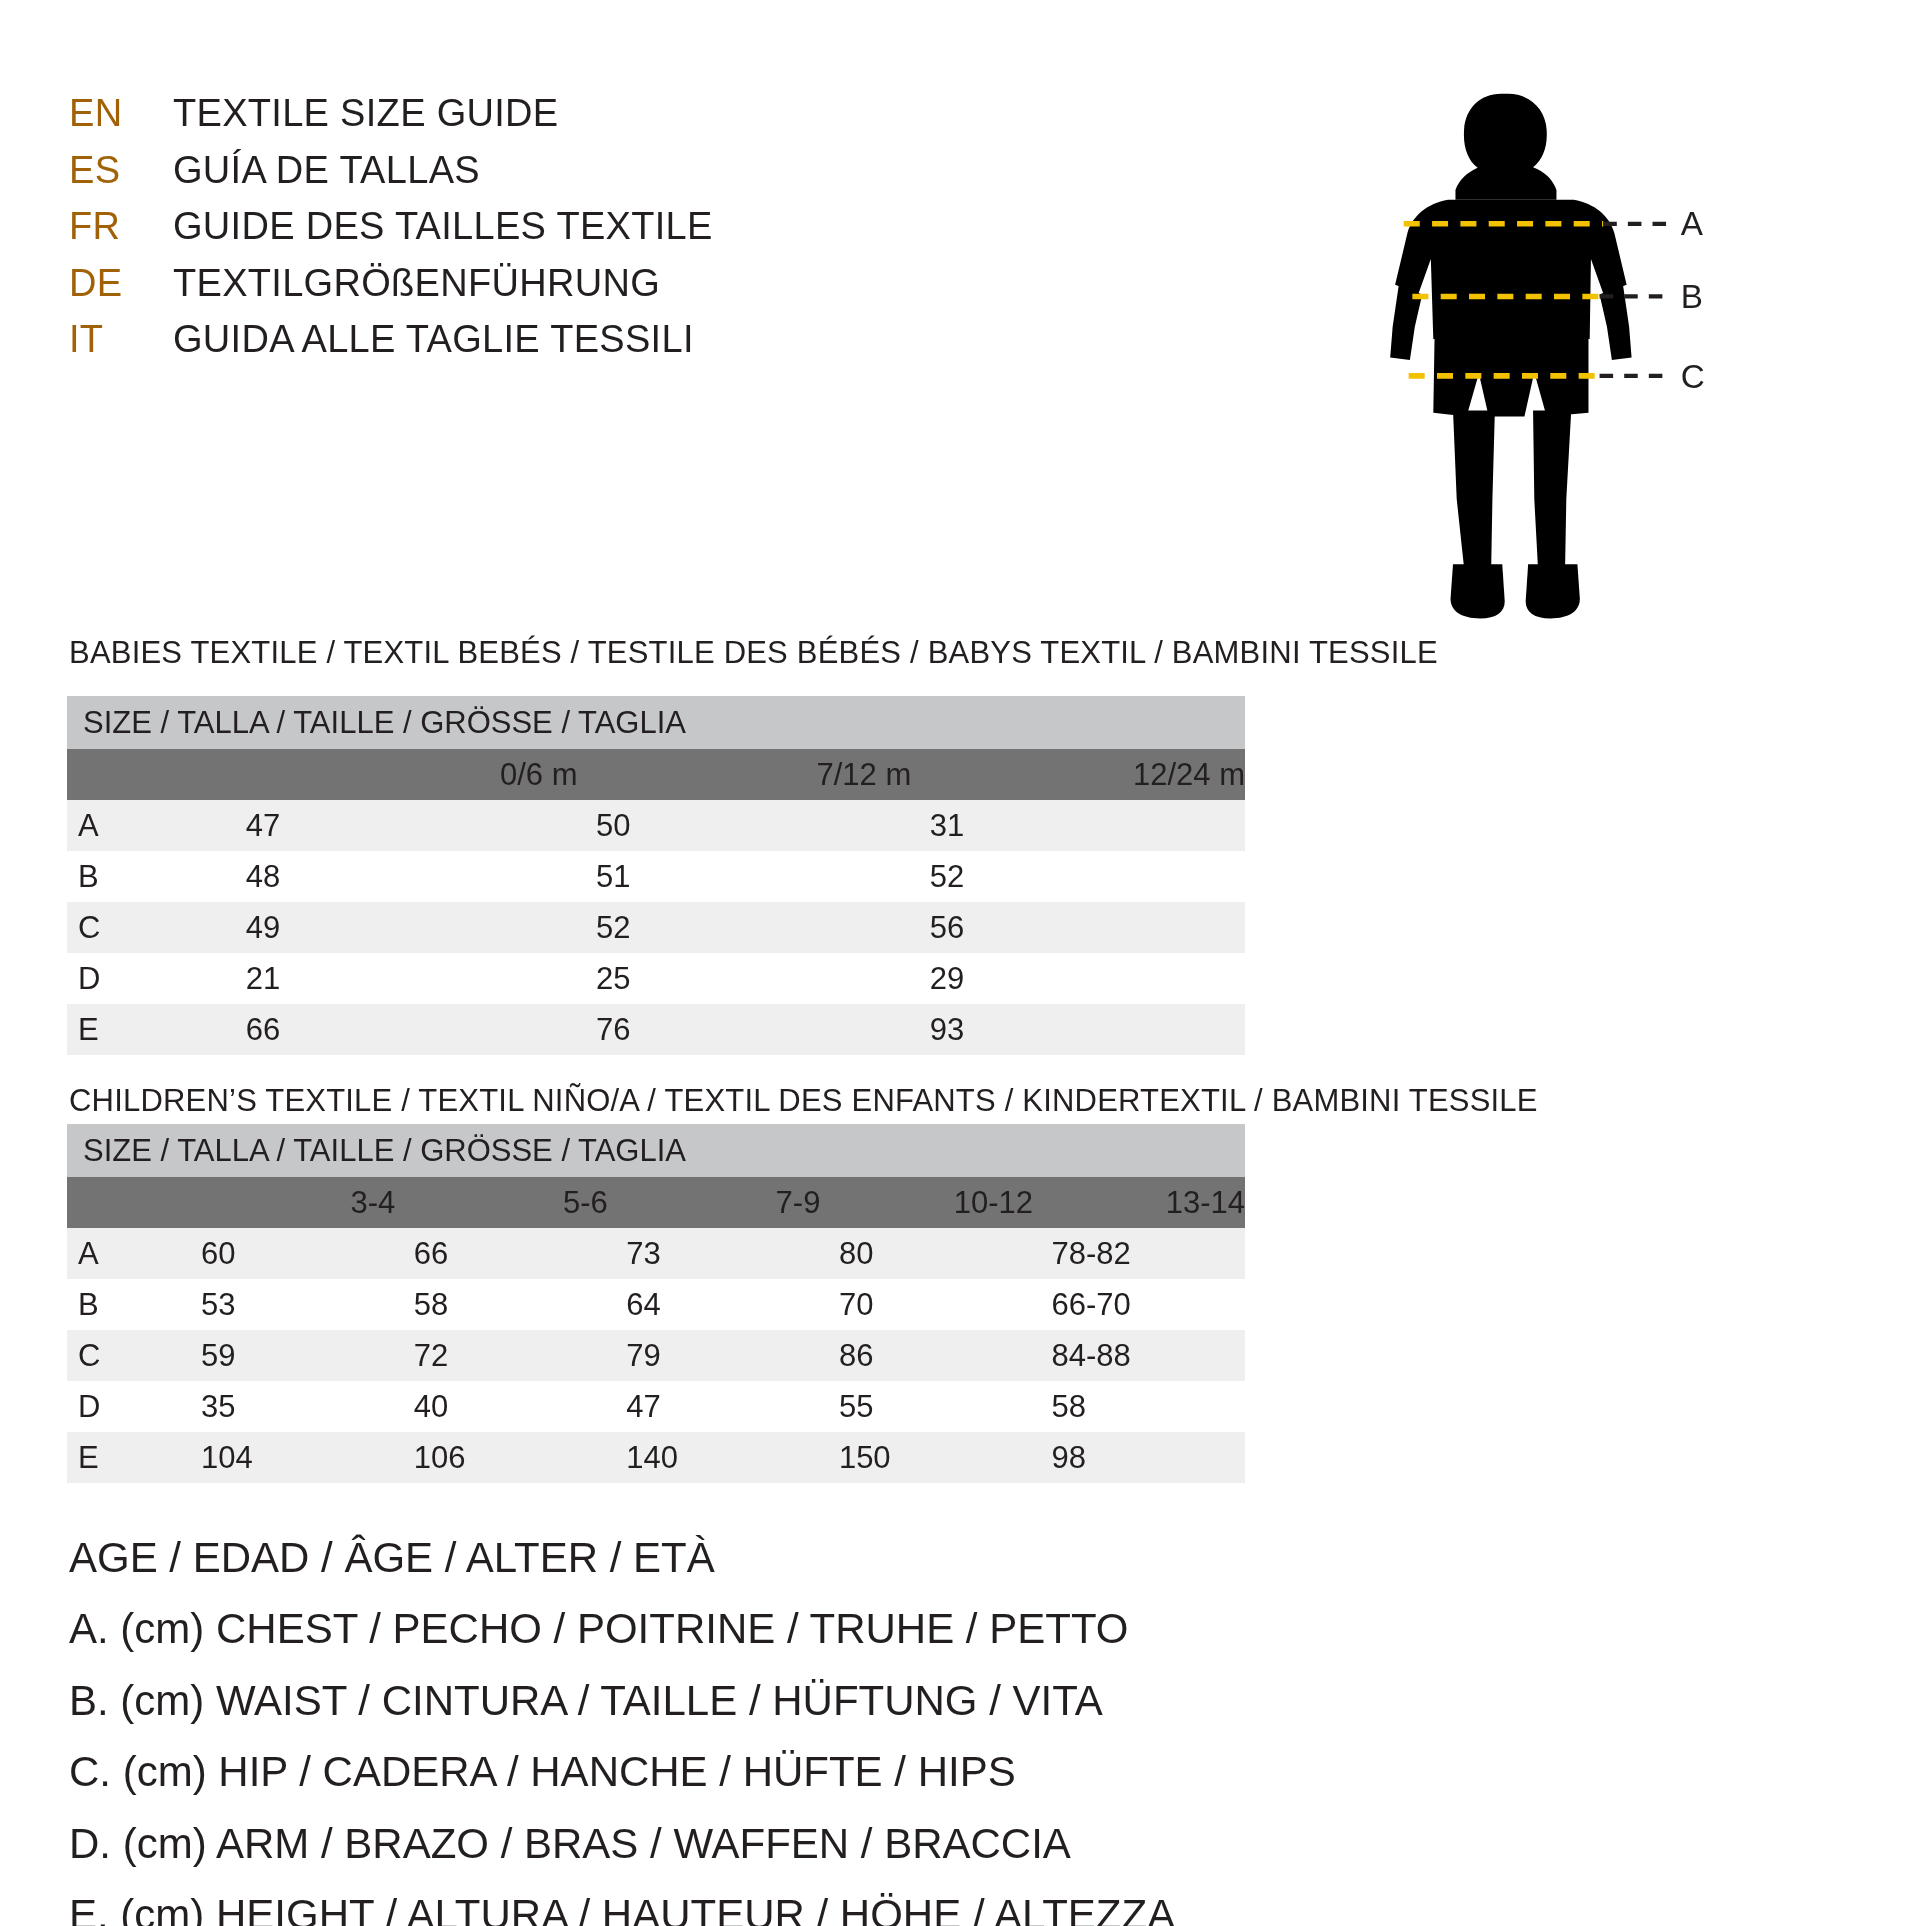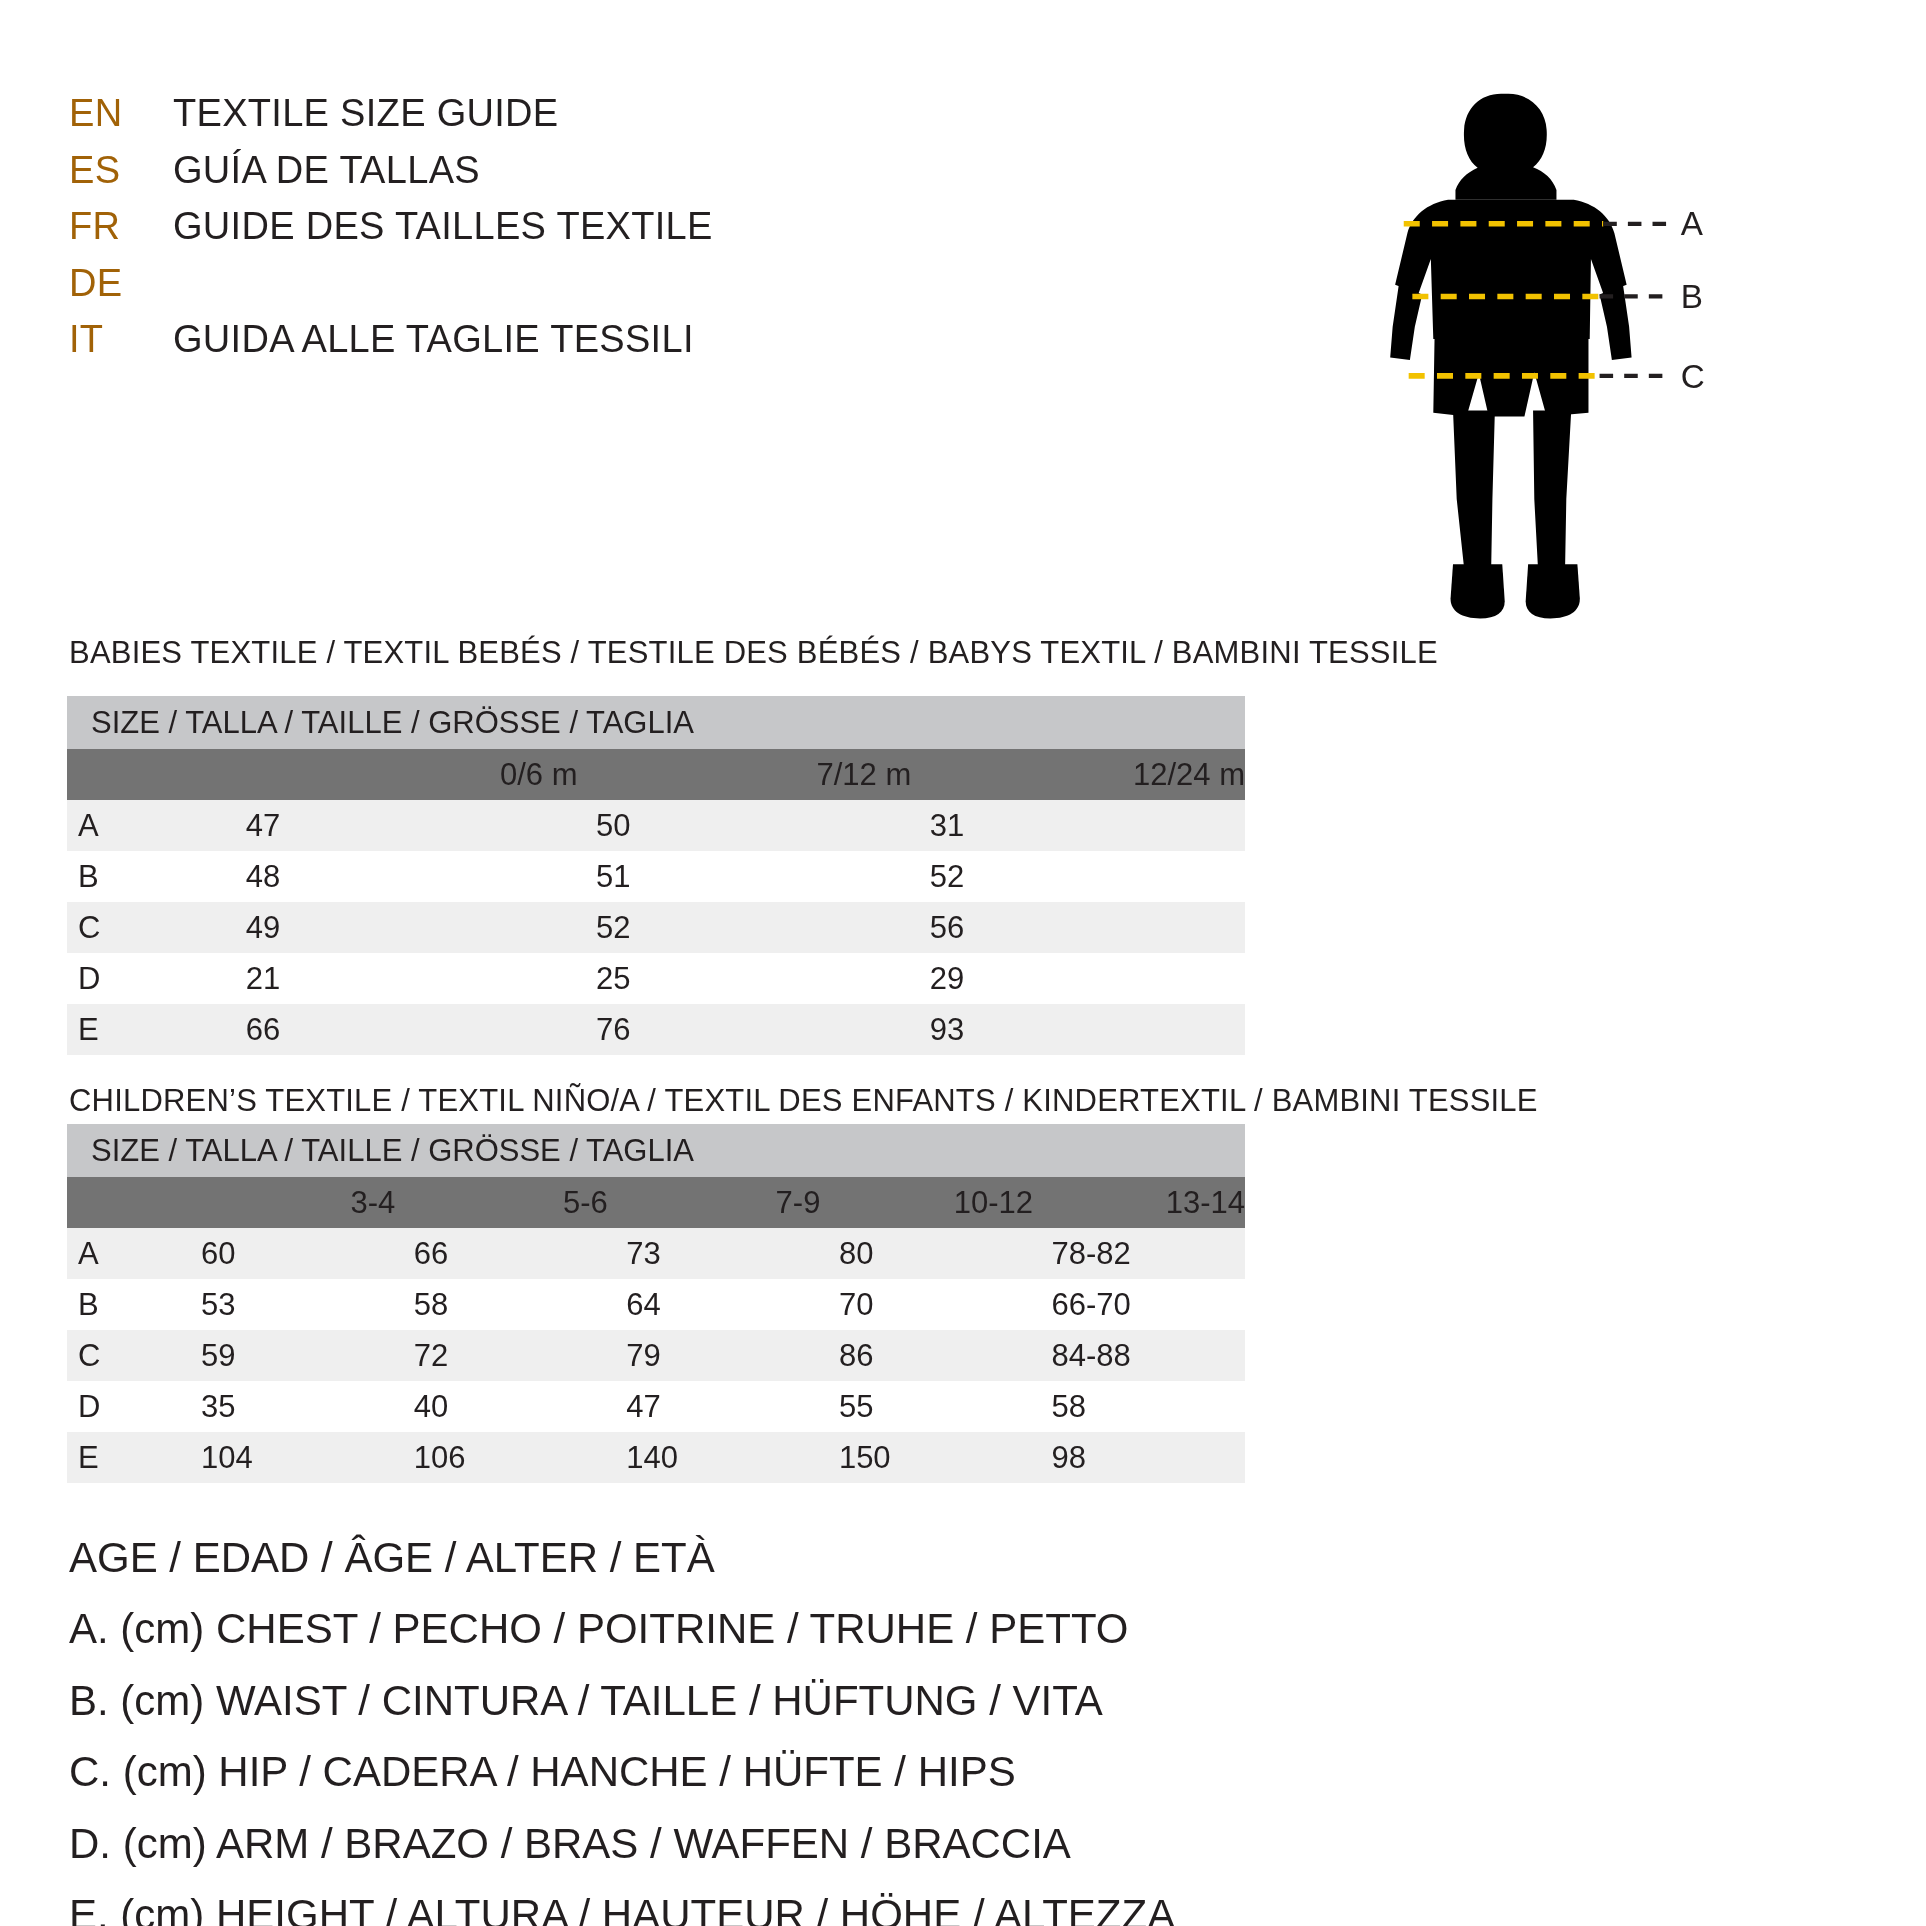--- a/index.html
+++ b/index.html
@@ -82,21 +82,21 @@
   .size-table td, .size-table th {
     padding: 0;
     font-weight: normal;
     text-align: left;
     height: 51px;
     vertical-align: middle;
   }
   .size-table .hdr-band td {
     background: #c6c7c9;
     font-size: 31px;
-    padding-left: 24px;
+    padding-left: 16px;
     height: 53px;
   }
   .row-label {
     width: 74px;
     padding-left: 11px !important;
   }
   .val-cell {
     width: 209px;
     text-align: left;
     padding-left: 18.5px !important;
@@ -133,20 +133,21 @@
     <div class="title-row">
       <div class="title-lang">ES</div>
       <div class="title-text">GUÍA DE TALLAS</div>
     </div>
     <div class="title-row">
       <div class="title-lang">FR</div>
       <div class="title-text">GUIDE DES TAILLES TEXTILE</div>
     </div>
     <div class="title-row">
       <div class="title-lang">DE</div>
+      <div class="title-text">TEXTILGRÖßENFÜHRUNG</div>
     </div>
     <div class="title-row">
       <div class="title-lang">IT</div>
       <div class="title-text">GUIDA ALLE TAGLIE TESSILI</div>
     </div>
   </div>
 
   <div class="figure">
     <svg width="493" height="702" viewBox="0 0 800 1140" xmlns="http://www.w3.org/2000/svg">
 

